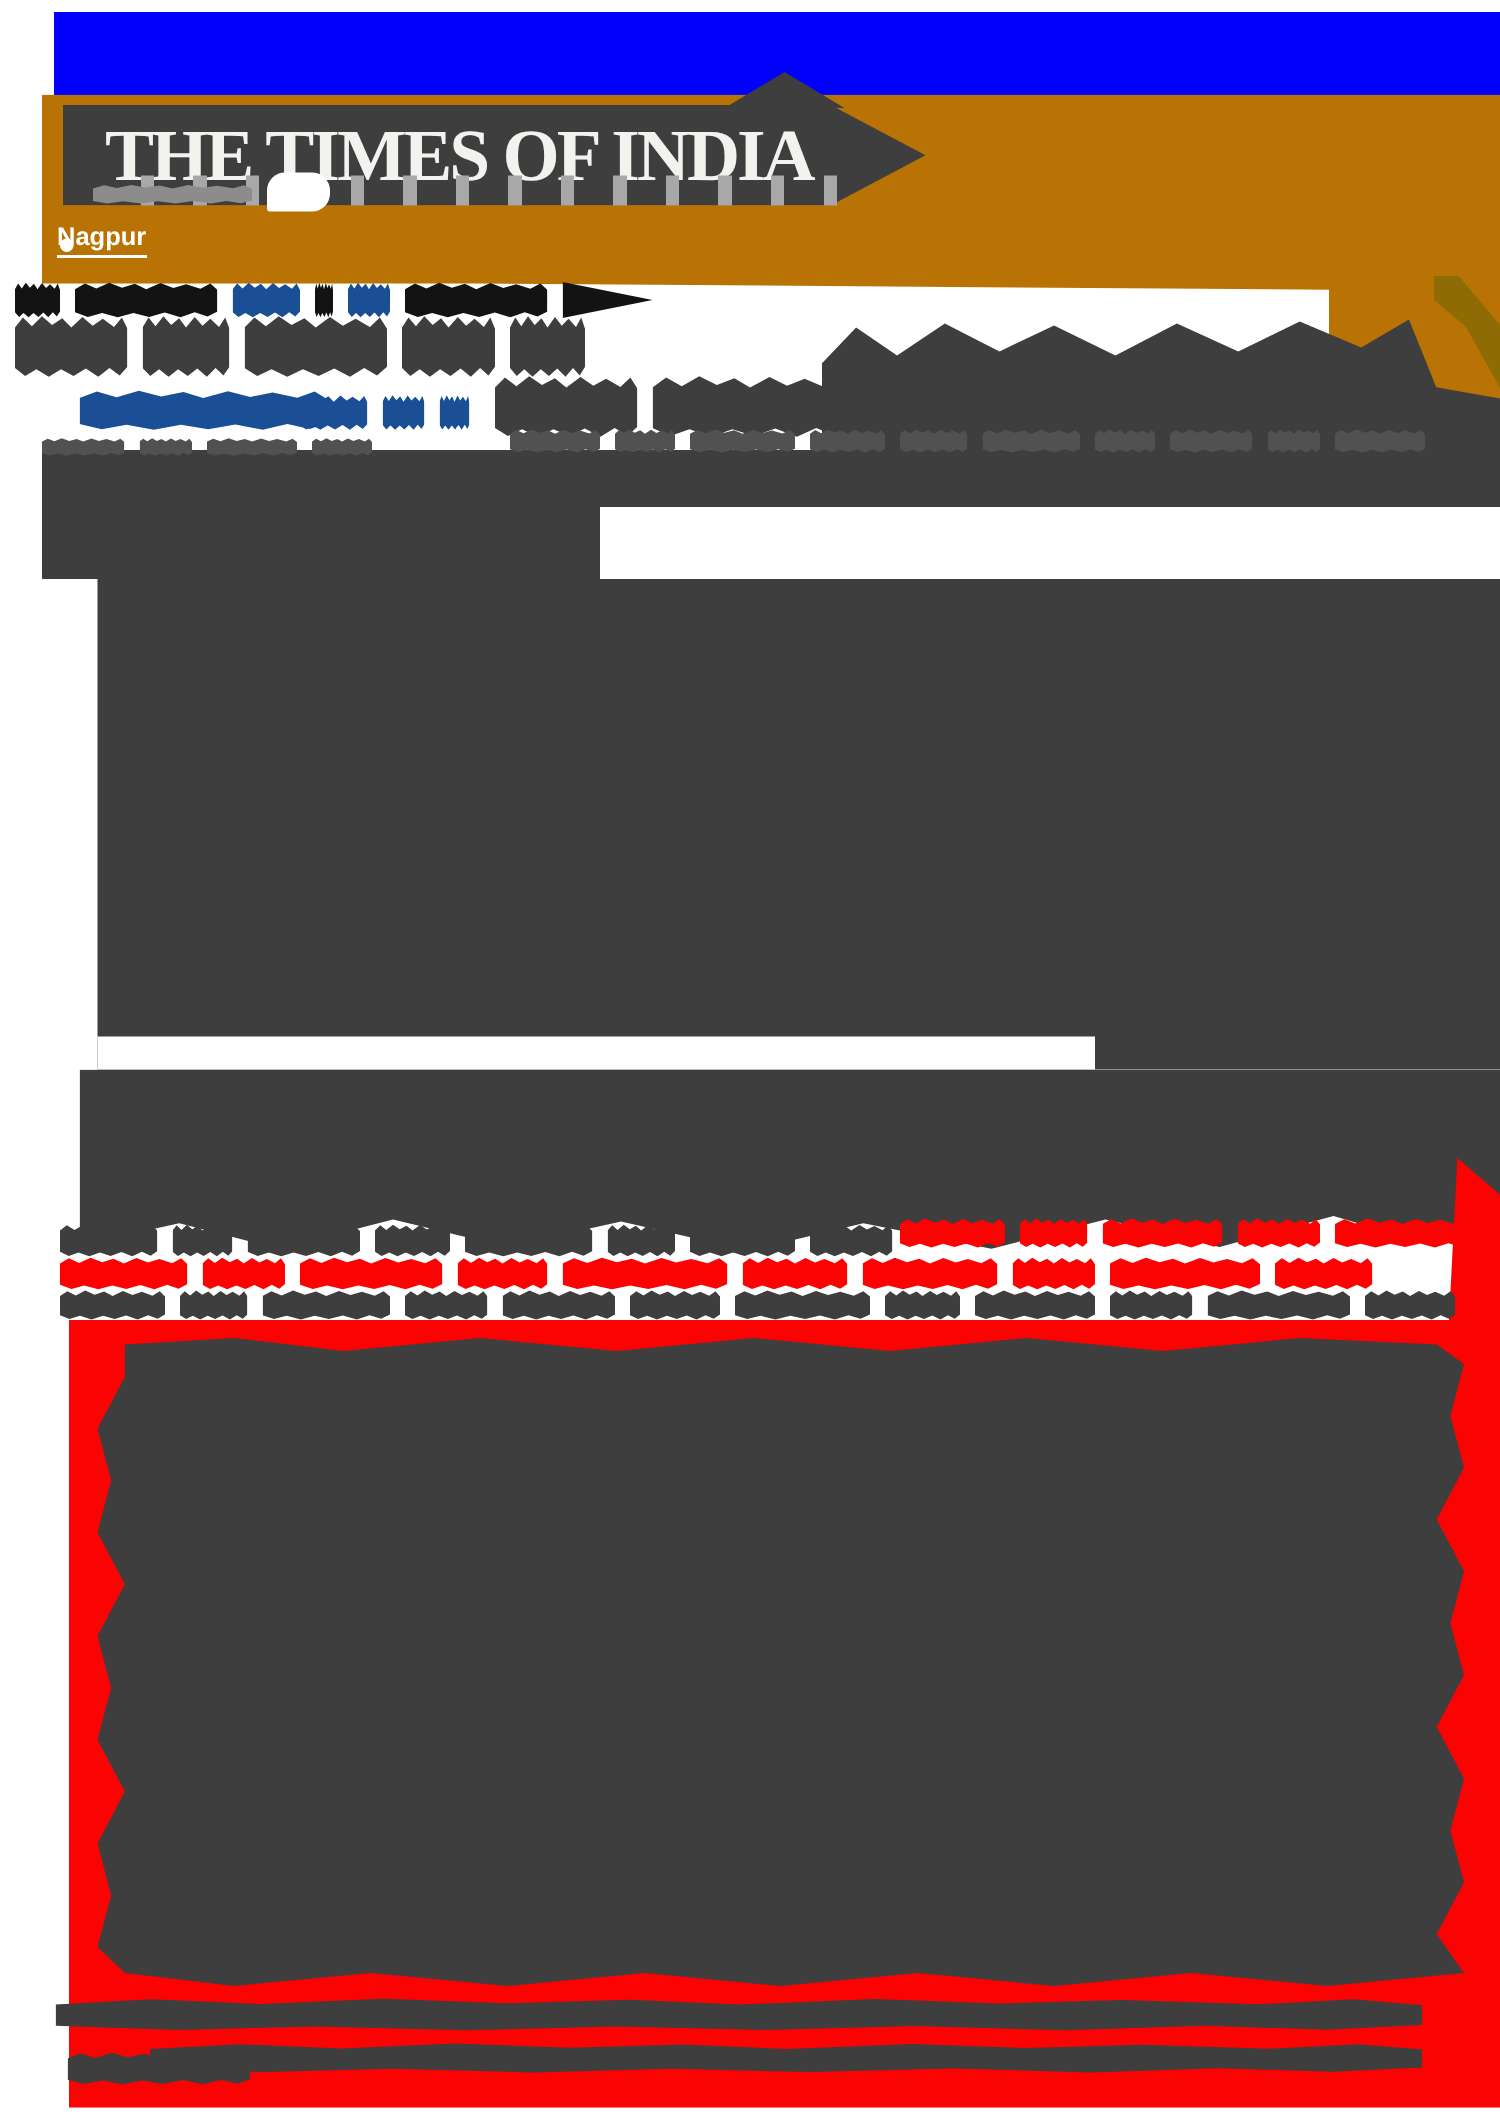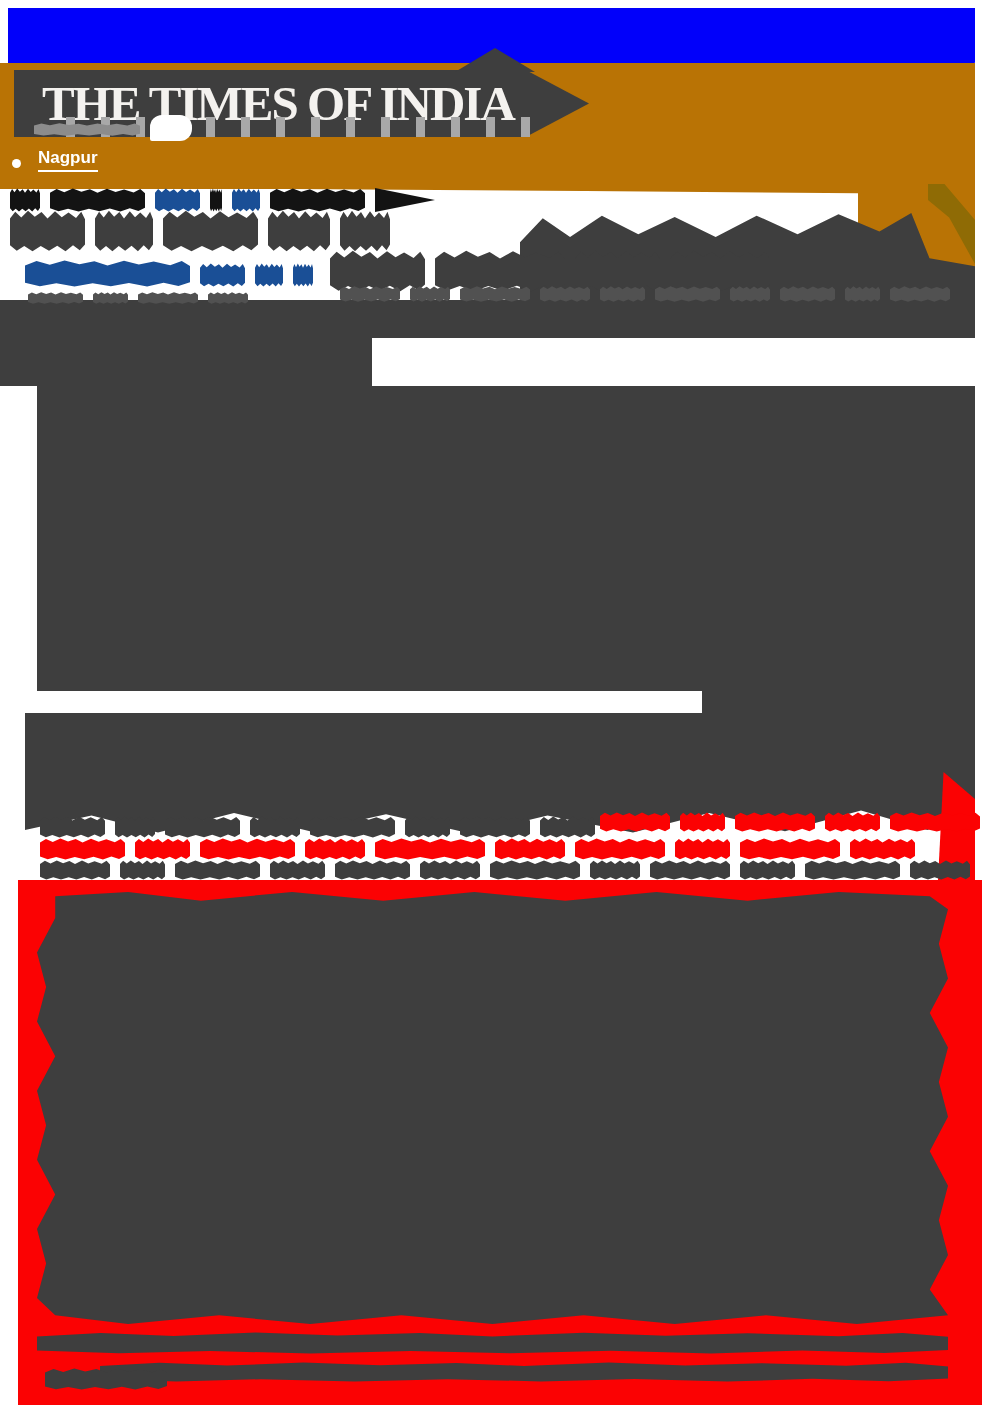--- a/index.html
+++ b/index.html
@@ -1,20 +1,20 @@
 <!DOCTYPE html>
 <html><head>
 <meta charset="utf-8">
 <style>
   :root{
     --jag: polygon(0 20%, 7% 4%, 15% 18%, 24% 2%, 33% 16%, 42% 5%, 50% 20%, 60% 3%, 69% 17%, 78% 6%, 88% 19%, 95% 4%, 100% 22%, 100% 82%, 93% 96%, 84% 84%, 74% 98%, 63% 85%, 52% 97%, 41% 86%, 30% 98%, 19% 86%, 9% 97%, 0 84%);
   }
   html,body{margin:0;padding:0;background:#ffffff;}
   .page{position:relative;width:1000px;height:1409px;margin:0 auto;background:#ffffff;overflow:hidden;font-family:"Liberation Sans",sans-serif;}
-  .abs{position:absolute;}
+  .abs{position:absolute;margin-left:28px;}
   .dark{background:#3e3e3e;}
   .row{position:absolute;display:flex;gap:10px;}
   .word{height:100%;flex:none;clip-path:var(--jag);}
   .word.arrow{clip-path:polygon(0 0,100% 50%,0 100%);}
   .bar{position:absolute;background:#3e3e3e;clip-path:var(--jag);}
 
   .ad-banner{left:8px;top:8px;width:967px;height:75px;background:#0100fa;
     clip-path:polygon(0 0,100% 0,100% 73%,90% 100%,50% 83%,0 83%);}
   .header-band{left:0;top:63px;width:975px;height:210px;background:#b97305;
     clip-path:polygon(0 0,100% 0,100% 100%,88% 100%,88% 62%,60% 61%,30% 60%,0 60%);}

